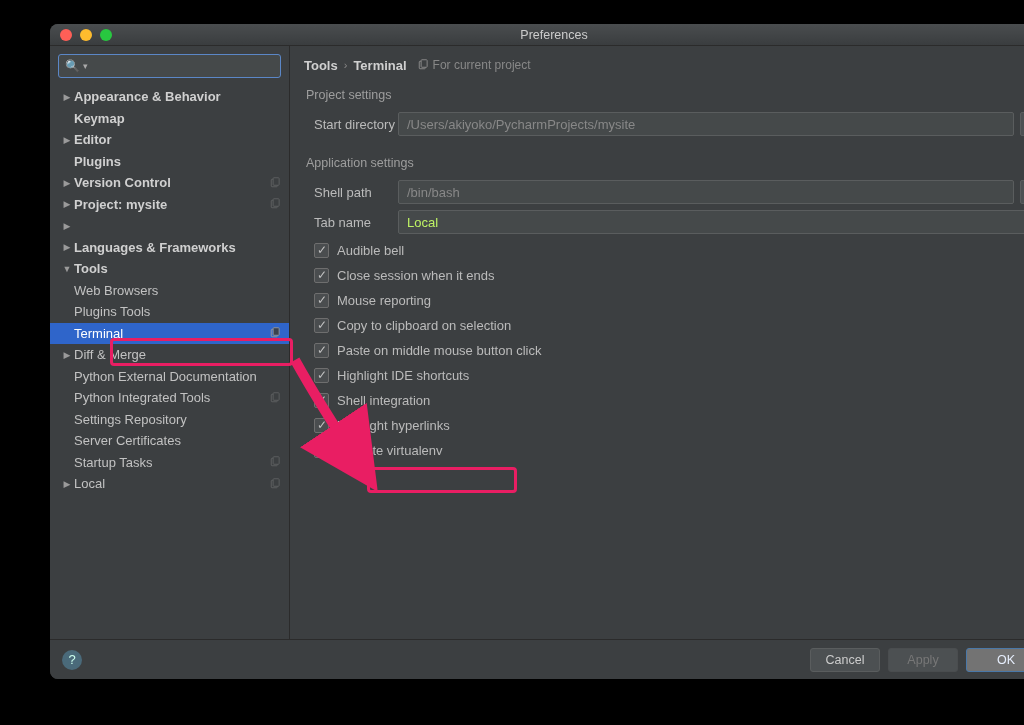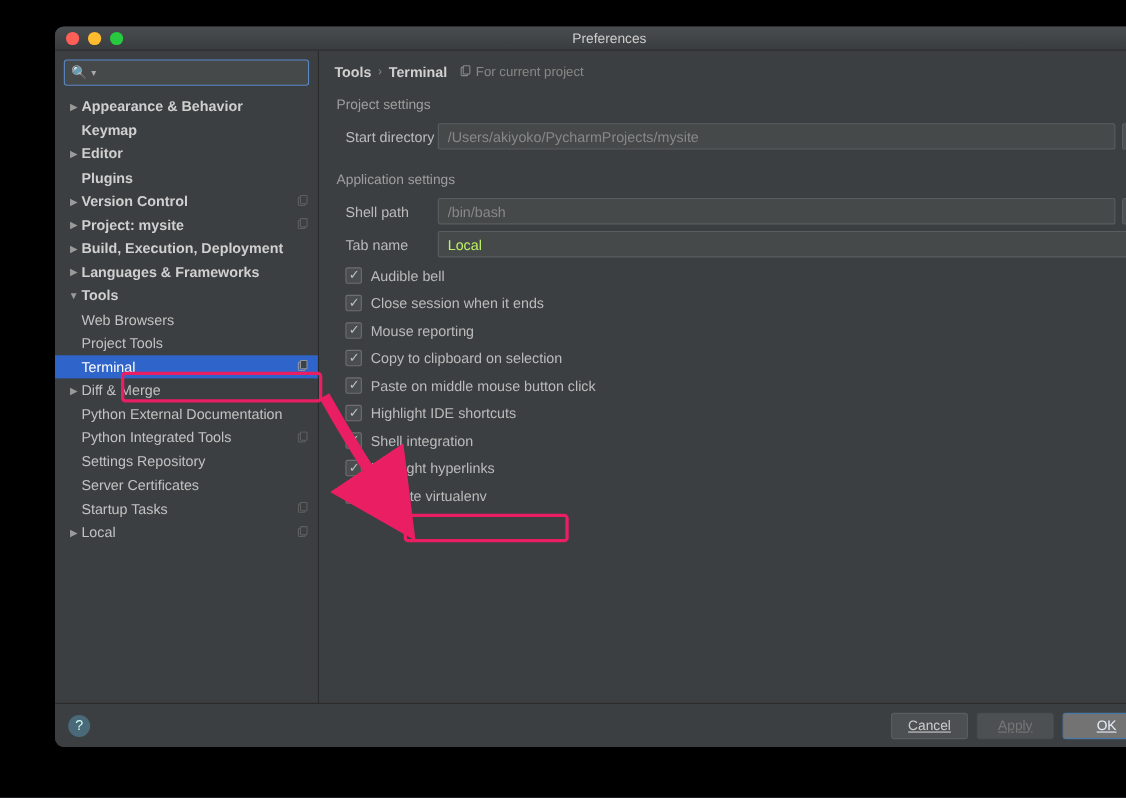--- a/index.html
+++ b/index.html
@@ -133,21 +133,20 @@
     color:#cfe; font-size:13px; cursor:pointer;
   }
   .footer .spacer{flex:1;}
   .btn {
     height:24px; min-width:70px;
     border:1px solid #5a5d5e; border-radius:3px;
     background:#4c5052; color:#ccc;
     display:flex; align-items:center; justify-content:center;
     padding:0 2px; margin-left:8px; cursor:pointer;
     font-size:12.5px;
-    text-decoration:underline;
   }
   .btn.disabled { color:#777; border-color:#4a4d4f; cursor:default;}
   .btn.primary { background:#737373; border-color:#4a78a8; color:#e6eefc; min-width:80px;}
   .arrow {
     position:absolute;
     pointer-events:none;
   }
   .copyicon { width:12px; height:12px; }
 </style>
 </head>
@@ -198,37 +197,36 @@
           <div class="item top">
             <span class="chev">▶</span>
             <span class="lbl">Project: mysite</span>
             <span class="copyable"><svg class="copyicon" viewBox="0 0 16 16">
                 <rect x="3" y="3" width="8" height="10" rx="1" fill="none" stroke="#999" stroke-width="1.3"></rect>
                 <rect x="5.5" y="1" width="8" height="10" rx="1" fill="#3c3f41" stroke="#999" stroke-width="1.3"></rect>
               </svg></span>
           </div>
           <div class="item top">
             <span class="chev">▶</span>
-            <span class="lbl">Build, Execution, Deployment</span>
           </div>
           <div class="item top">
             <span class="chev">▶</span>
             <span class="lbl">Languages &amp; Frameworks</span>
           </div>
           <div class="item top">
             <span class="chev">▼</span>
             <span class="lbl">Tools</span>
           </div>
           <div class="item depth1">
             <span class="chev"></span>
             <span class="lbl">Web Browsers</span>
           </div>
           <div class="item depth1">
             <span class="chev"></span>
-            <span class="lbl">Project Tools</span>
+            <span class="lbl">Plugins Tools</span>
           </div>
           <div class="item sel depth1">
             <span class="chev"></span>
             <span class="lbl">Terminal</span>
             <span class="copyable"><svg class="copyicon" viewBox="0 0 16 16">
                 <rect x="3" y="3" width="8" height="10" rx="1" fill="none" stroke="#999" stroke-width="1.3"></rect>
                 <rect x="5.5" y="1" width="8" height="10" rx="1" fill="#3c3f41" stroke="#999" stroke-width="1.3"></rect>
               </svg></span>
           </div>
           <div class="item depth1">

